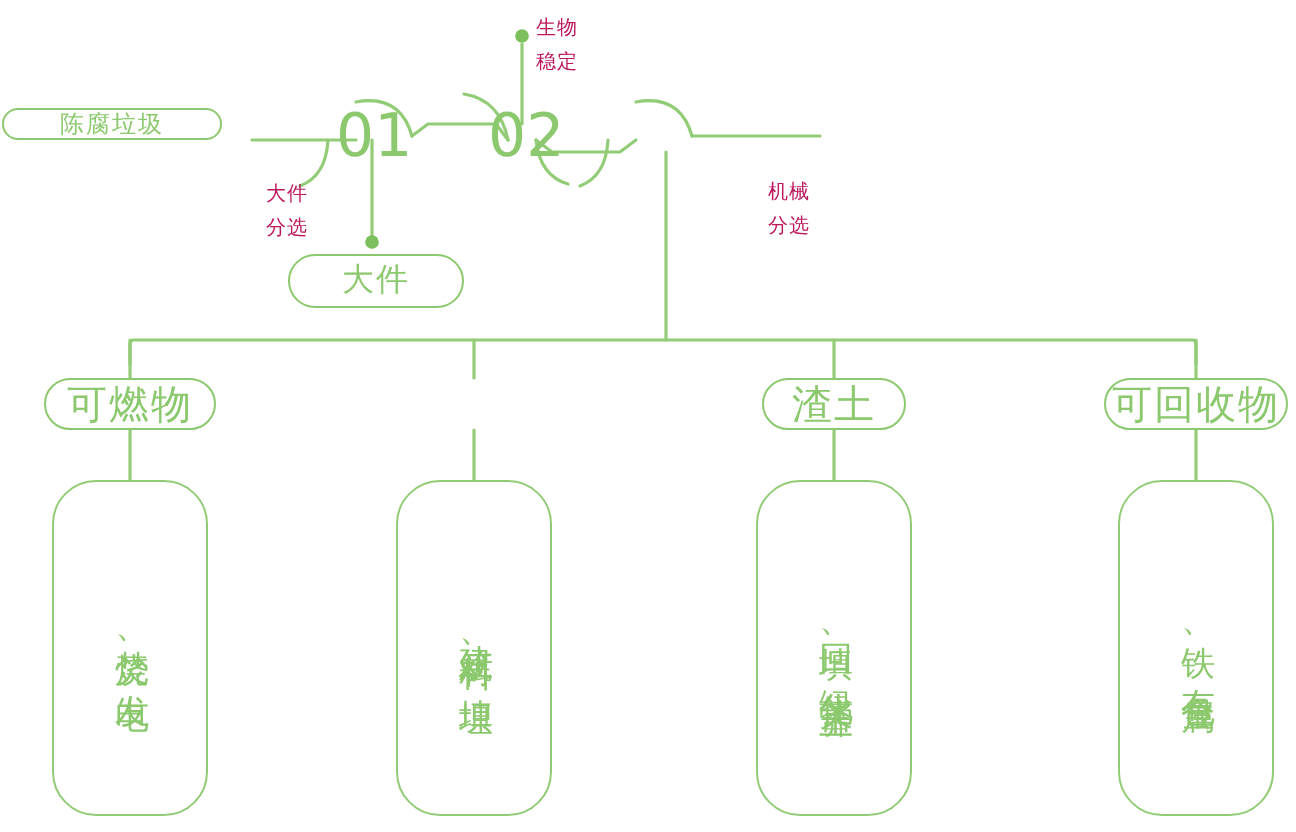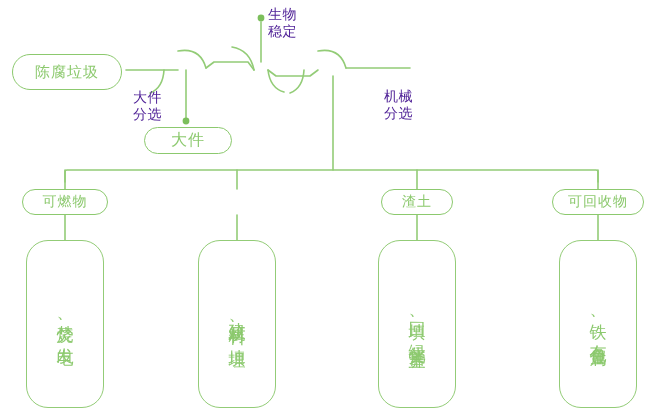--- a/index.html
+++ b/index.html
@@ -17,40 +17,40 @@
     position:absolute;
     box-sizing:border-box;
     border:1.6px solid #8cc96e;
     border-radius:999px;
     color:#8cc96e;
     background:#ffffff;
     display:flex;align-items:center;justify-content:center;
     letter-spacing:1px;
     white-space:nowrap;
   }
-  .pill-start{left:12px;top:54px;width:110px;height:36px;font-size:15px;}
+  .pill-start{left:1px;top:54px;width:110px;height:16px;font-size:12px;}
   .pill-bulky{left:144px;top:127px;width:88px;height:27px;font-size:16px;}
-  .pill-out{top:189px;height:26px;font-size:14px;}
+  .pill-out{top:189px;height:26px;font-size:20px;}
 
   
   .stagenum{
     position:absolute;
     color:#8cc96e;
     font-size:30px;
     font-weight:400;
     letter-spacing:0px;
     line-height:1;
     font-family:"DejaVu Sans","Liberation Sans",sans-serif;
   }
 
   
   .annot{
     position:absolute;
-    color:#4c1d95;
-    font-size:14px;
+    color:#be185d;
+    font-size:10px;
     line-height:17px;
     letter-spacing:0.5px;
     white-space:pre-line;
     text-align:left;
   }
 
   
   .vbox{
     position:absolute;
     box-sizing:border-box;
@@ -118,20 +118,22 @@
 
       <path d="M65 215 L65 240"></path>
       <path d="M237 215 L237 240"></path>
       <path d="M417 215 L417 240"></path>
       <path d="M598 215 L598 240"></path>
     </g>
   </svg>
 
   <div class="pill pill-start">陈腐垃圾</div>
 
+  <div class="stagenum" style="left:168px;top:54px;">01</div>
+  <div class="stagenum" style="left:244px;top:54px;">02</div>
 
   <div class="annot" style="left:133px;top:89px;">大件
 分选</div>
   <div class="annot" style="left:268px;top:6px;">生物
 稳定</div>
   <div class="annot" style="left:355px;top:88px;margin-left:29px;">机械
 分选</div>
 
   <div class="pill pill-bulky">大件</div>
 

